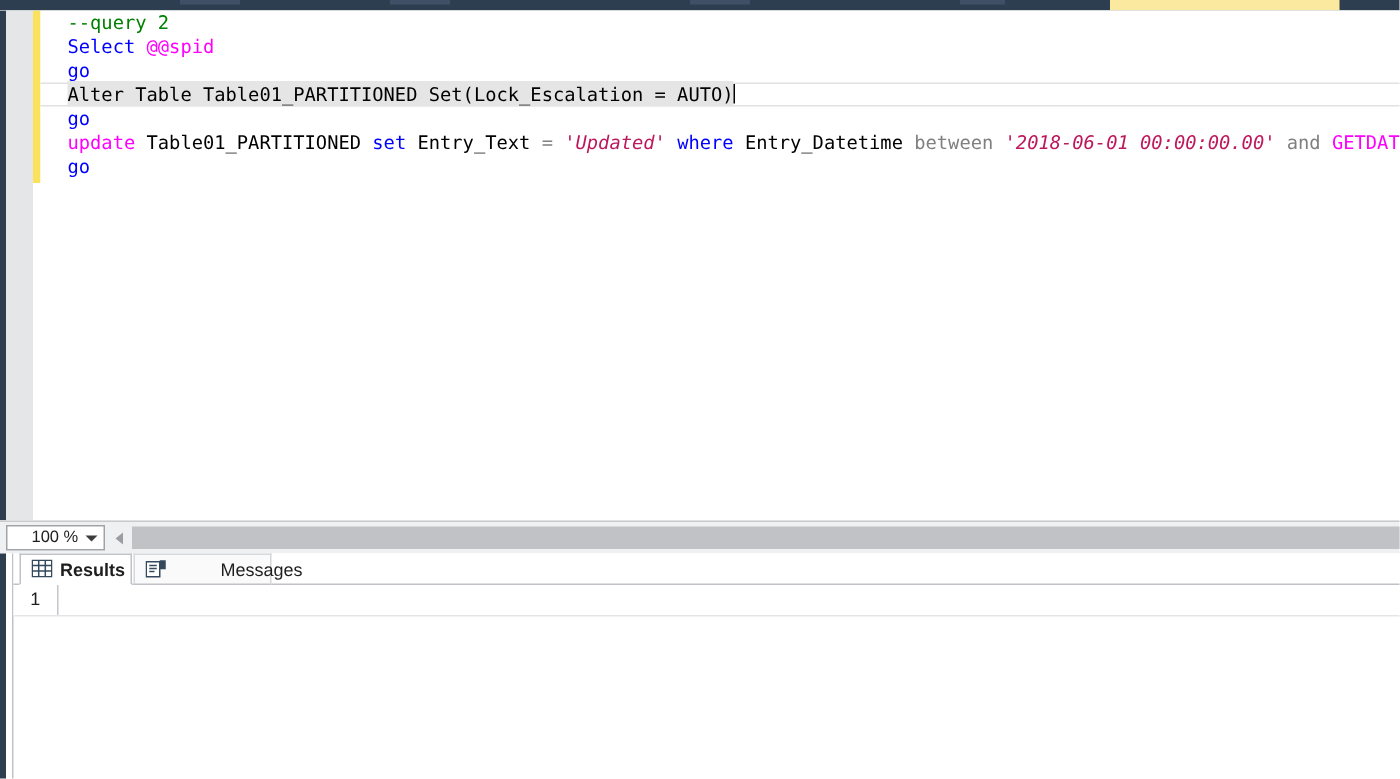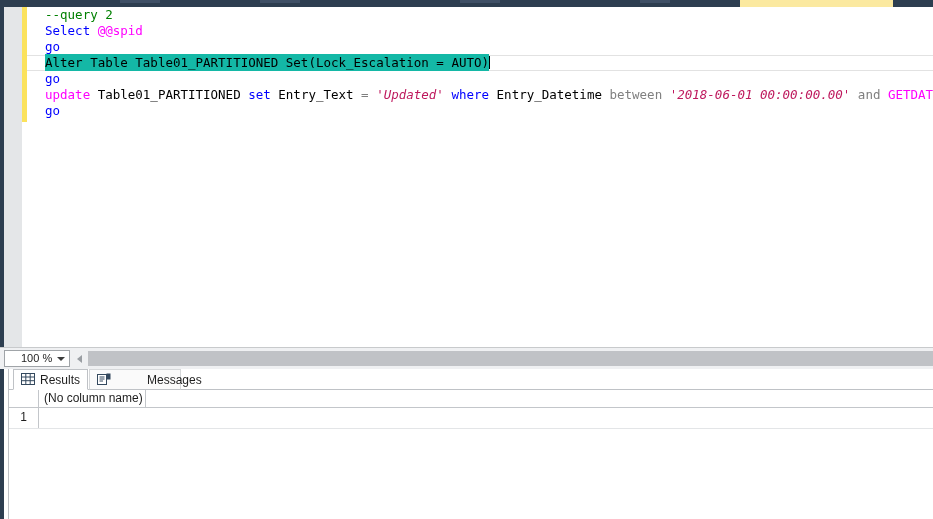--- a/index.html
+++ b/index.html
@@ -80,21 +80,21 @@
     white-space: pre;
   }
   .code-line.current {
     border-top: 1px solid #e2e2e2;
     border-bottom: 1px solid #e2e2e2;
     height: 14px;
     line-height: 14px;
     width: 896px;
   }
   .hl {
-    background: #14b8a6;
+    background: #e5e5e5;
     padding: 1px 0;
   }
   .caret {
     display: inline-block;
     width: 1px;
     height: 13px;
     background: #000;
     vertical-align: -2px;
   }
   
@@ -200,20 +200,21 @@
     gap: 5px;
     padding: 0 9px 0 7px;
     font-size: 12px;
     color: #1e1e1e;
     background: #ffffff;
   }
   .tab.active {
     border: 1px solid #bfc2c6;
     border-bottom: 1px solid #ffffff;
     z-index: 2;
+    font-weight: bold;
   }
   .tab.inactive {
     border: 1px solid #d6d8da;
     border-bottom: 1px solid #bfc2c6;
     background: #fafafa;
     z-index: 1;
     gap: 36px;
   }
   .tab-ico { width: 14px; height: 13px; position: relative; flex: none; }
 
@@ -327,21 +328,17 @@
             <line x1="2.5" y1="4" x2="7.5" y2="4" stroke="#34495e"></line>
             <line x1="2.5" y1="6" x2="7.5" y2="6" stroke="#34495e"></line>
             <line x1="2.5" y1="8" x2="6" y2="8" stroke="#34495e"></line>
             <rect x="9.5" y="0.5" width="4" height="6" fill="#34495e"></rect>
           </svg></span>
         <span>Messages</span>
       </div>
     </div>
 
   <div class="grid">
-    <div class="grid-head">
-      <div class="gh-corner"></div>
-      <div class="gh-col">(No column name)</div>
-    </div>
     <div class="grid-row">
       <div class="gr-num">1</div>
     </div>
   </div>
 </div>
 
 </body></html>

